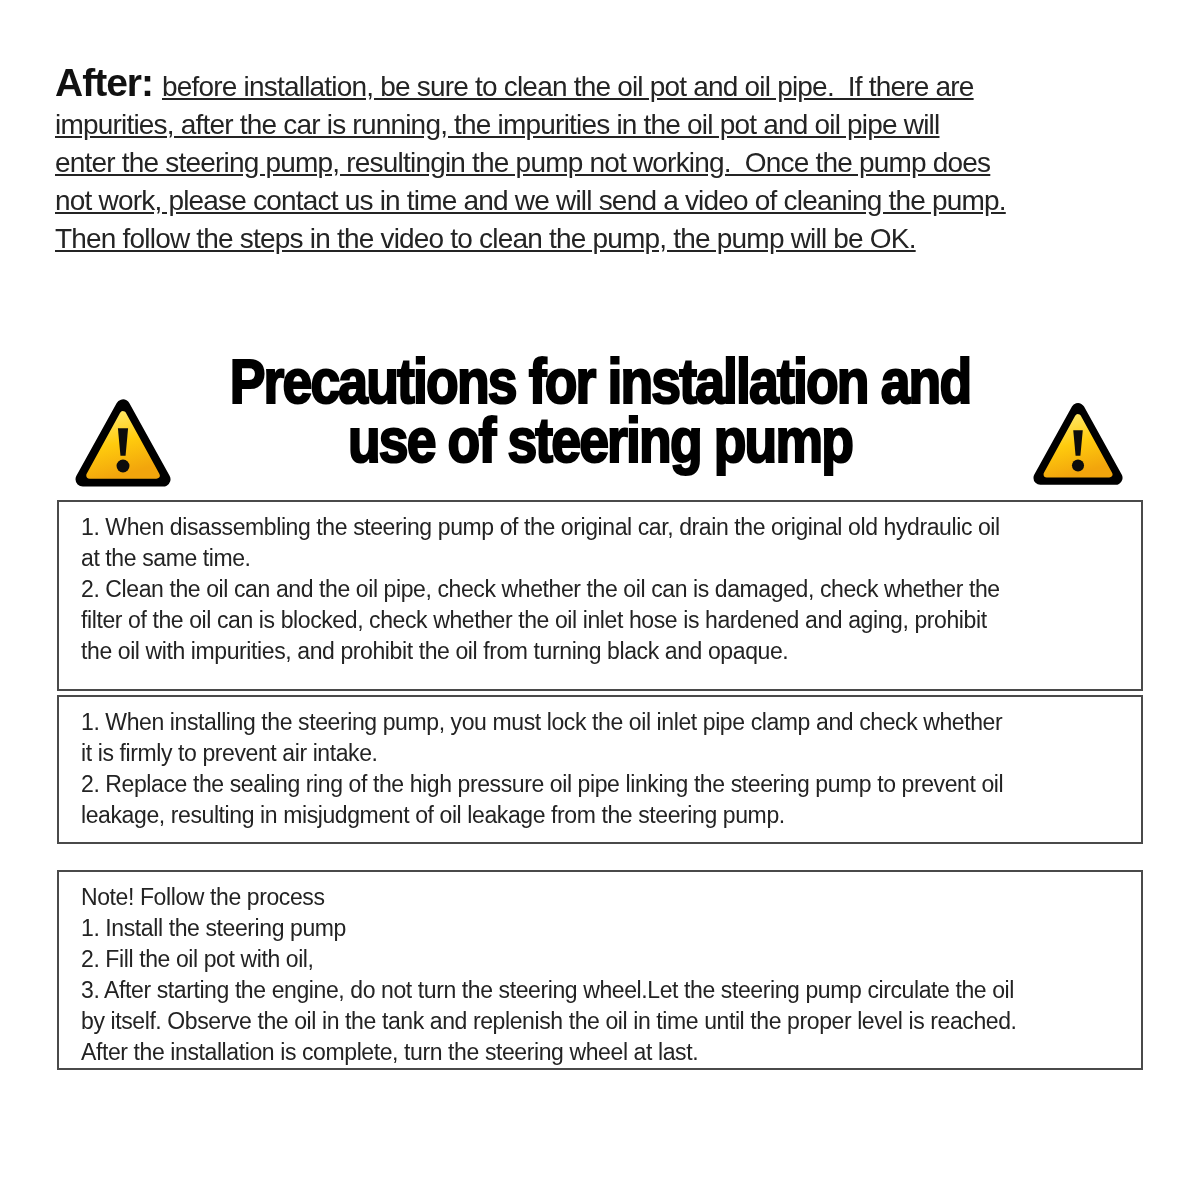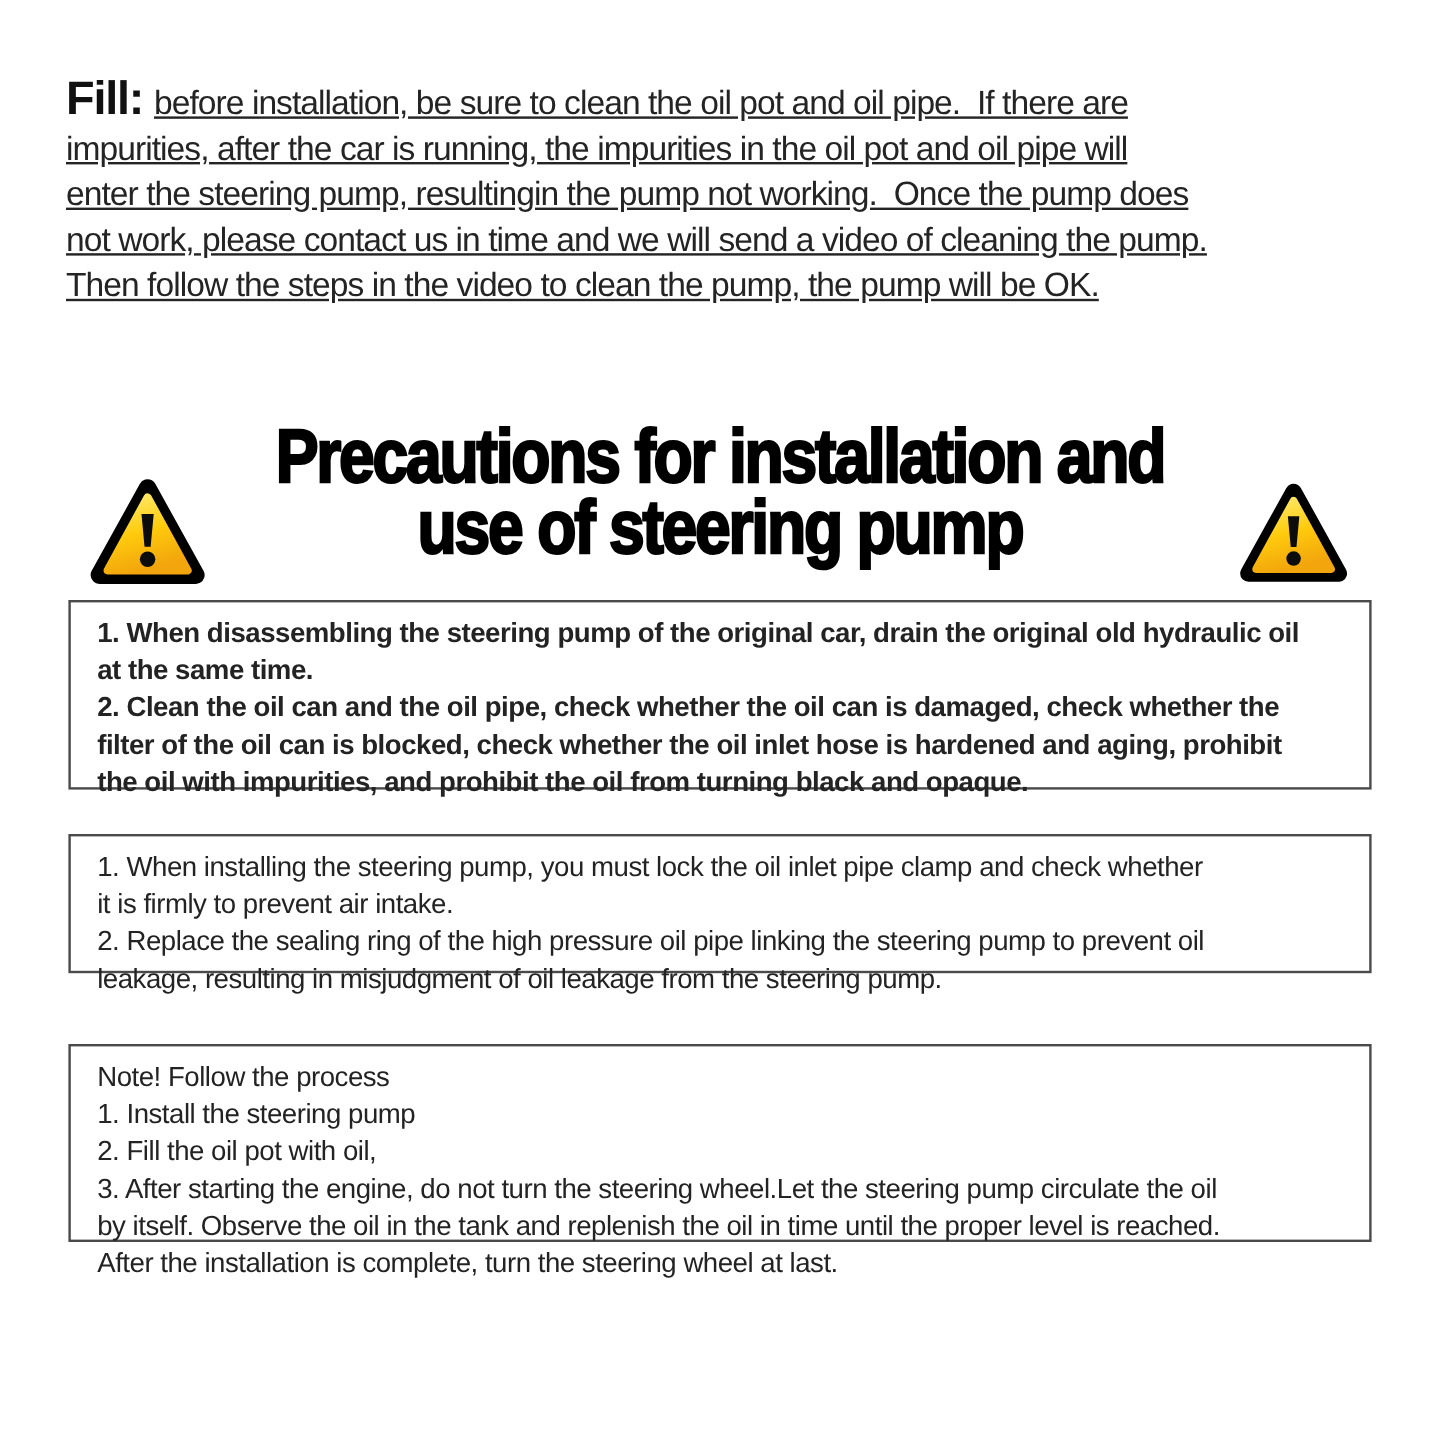--- a/index.html
+++ b/index.html
@@ -58,40 +58,40 @@
   .tri-right { left: 1032px; top: 398px; }
 
   
   .pbox {
     position: absolute;
     left: 57px;
     width: 1086px;
     border: 2px solid #4a4a4a;
     background: #ffffff;
   }
-  .pbox-1 { top: 500px; height: 158px; font-weight: bold; }
-  .pbox-2 { top: 695px; height: 116px; }
-  .pbox-3 { top: 870px; height: 165px; }
+  .pbox-1 { top: 500px; height: 191px; }
+  .pbox-2 { top: 695px; height: 149px; }
+  .pbox-3 { top: 870px; height: 200px; }
   .pbox-text {
     position: absolute;
     left: 22px;
     top: 10px;
     font-size: 23px;
     line-height: 31px;
     letter-spacing: -0.4px;
     color: #232323;
     white-space: pre;
   }
 </style>
 </head>
 <body>
 
 <div class="page">
 
-  <p class="note"><span class="note-label">Fill:</span><span class="note-body">before installation, be sure to clean the oil pot and oil pipe.  If there are
+  <p class="note"><span class="note-label">After:</span><span class="note-body">before installation, be sure to clean the oil pot and oil pipe.  If there are
 impurities, after the car is running, the impurities in the oil pot and oil pipe will
 enter the steering pump, resultingin the pump not working.  Once the pump does
 not work, please contact us in time and we will send a video of cleaning the pump.
 Then follow the steps in the video to clean the pump, the pump will be OK.</span></p>
 
   <svg class="tri tri-left" width="98" height="96" viewBox="0 0 100 98" aria-hidden="true">
     <defs>
       <linearGradient id="triGradL" x1="0.15" y1="0" x2="0.45" y2="1">
         <stop offset="0" stop-color="#FFE96A"></stop>
         <stop offset="0.5" stop-color="#FFCB0D"></stop>

